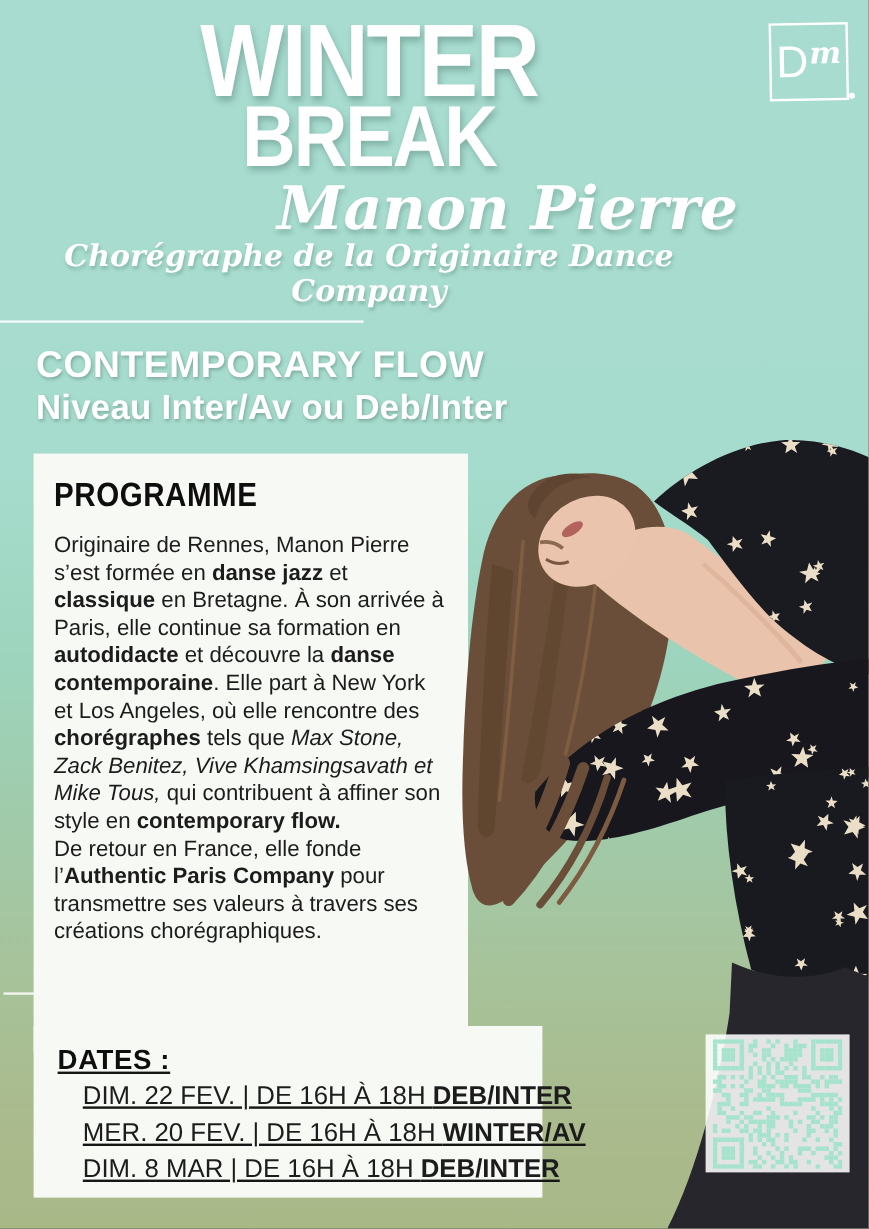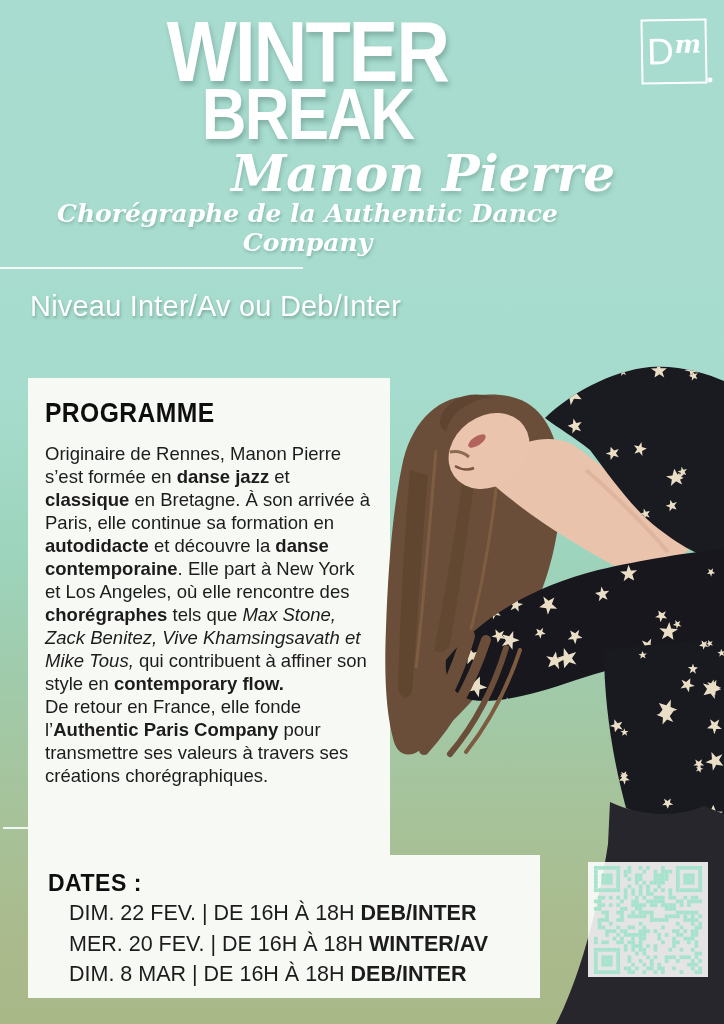--- a/index.html
+++ b/index.html
@@ -33,62 +33,63 @@
   }
   .script-sub{
     margin-top:-2px;font-family:"DejaVu Serif",serif;font-style:italic;font-weight:700;
     font-size:25px;text-shadow:1px 2px 3px rgba(60,95,85,.3);
   }
   .divider{position:absolute;height:2px;background:rgba(255,255,255,.85);z-index:1;}
   .divider-top{top:267px;left:0;width:303px;}
   .divider-mid{top:827px;left:3px;width:387px;}
   .flow{position:absolute;top:287px;left:30px;color:#fff;z-index:1;text-shadow:1px 2px 3px rgba(60,95,85,.4);}
   .flow-title{font-size:31px;font-weight:800;letter-spacing:.5px;line-height:1.1;}
-  .flow-level{font-size:29px;font-weight:400;letter-spacing:.2px;line-height:1.15;margin-top:3px;}
+  .flow-level{font-size:29px;font-weight:700;letter-spacing:.2px;line-height:1.15;margin-top:3px;}
   
   .panel{position:absolute;background:#f7f9f5;z-index:2;color:#161616;}
   .programme{left:28px;top:378px;width:362px;height:499px;padding:19px 16px 12px 17px;box-sizing:border-box;}
   .programme-heading{font-size:28px;font-weight:800;letter-spacing:.5px;transform:scaleX(.88);transform-origin:left;color:#0e0e0e;}
   .programme-body{margin-top:13px;font-size:18.5px;line-height:23px;color:#1c1c1c;}
   .programme-body p{margin:0;}
   .rich span.b{font-weight:700;}
   .rich span.i{font-style:italic;text-align:center;}
-  .dates{left:28px;top:855px;width:512px;height:143px;padding:13px 18px 0 20px;box-sizing:border-box;}
+  .dates{left:28px;top:855px;width:424px;height:143px;padding:13px 18px 0 20px;box-sizing:border-box;text-decoration:underline;}
   .dates-heading{font-size:23px;font-weight:800;letter-spacing:.5px;color:#0e0e0e;line-height:30px;}
   .date-row{font-size:21.5px;line-height:30.5px;white-space:nowrap;color:#1c1c1c;margin-left:21px;}
   .date-row .lvl{font-weight:800;}
   
   .dancer{position:absolute;inset:0;z-index:3;pointer-events:none;}
   
   .qr{
     position:absolute;left:588px;top:862px;width:120px;height:115px;z-index:4;
     background:rgba(255,255,255,.88);display:flex;align-items:center;justify-content:center;
   }
 </style>
 </head>
 <body>
 
 <div class="poster">
 
   <div class="title-wrap">
     <div class="title1">WINTER</div>
     <div class="title2">BREAK</div>
     <div class="script-name">Manon Pierre</div>
-    <div class="script-sub">Chorégraphe de la Authentic Dance Company</div>
+    <div class="script-sub">Chorégraphe de la Originaire Dance Company</div>
   </div>
 
   <div class="logo">
     <span class="d">D</span>
     <span class="m">m</span>
     <span class="dot"></span>
   </div>
 
   <div class="divider divider-top"></div>
 
   <div class="flow">
+    <div class="flow-title">CONTEMPORARY FLOW</div>
     <div class="flow-level">Niveau Inter/Av ou Deb/Inter</div>
   </div>
 
   <div class="panel programme">
     <div class="programme-heading">PROGRAMME</div>
     <div class="programme-body">
       <p class="rich"><span>Originaire de Rennes, Manon Pierre s’est formée en </span><span class="b">danse jazz</span><span> et </span><span class="b">classique</span><span> en Bretagne. À son arrivée à Paris, elle continue sa formation en </span><span class="b">autodidacte</span><span> et découvre la </span><span class="b">danse contemporaine</span><span>. Elle part à New York et Los Angeles, où elle rencontre des </span><span class="b">chorégraphes</span><span> tels que </span><span class="i">Max Stone, Zack Benitez, Vive Khamsingsavath et Mike Tous,</span><span> qui contribuent à affiner son style en </span><span class="b">contemporary flow.</span></p>
       <p class="rich"><span>De retour en France, elle fonde l’</span><span class="b">Authentic Paris Company</span><span> pour transmettre ses valeurs à travers ses créations chorégraphiques.</span></p>
     </div>
   </div>

